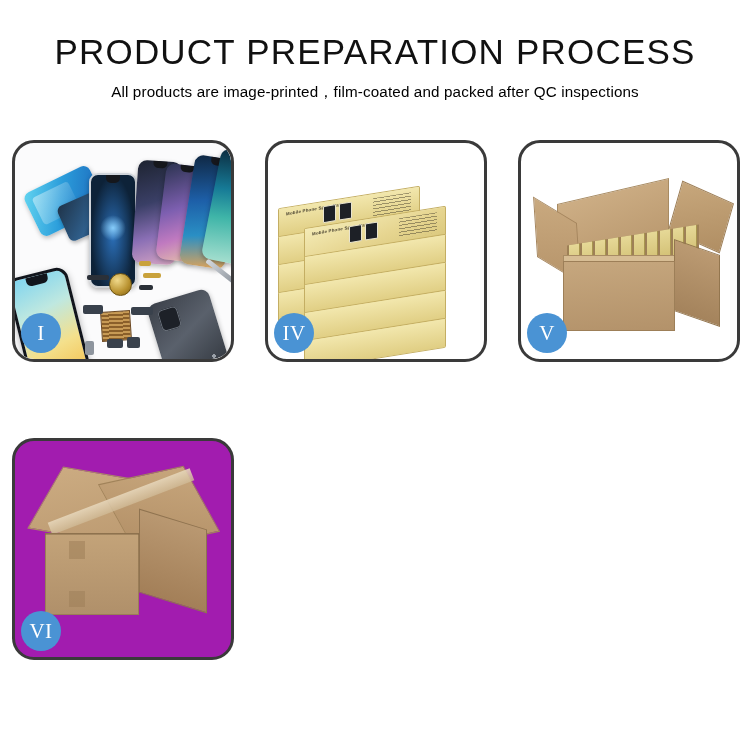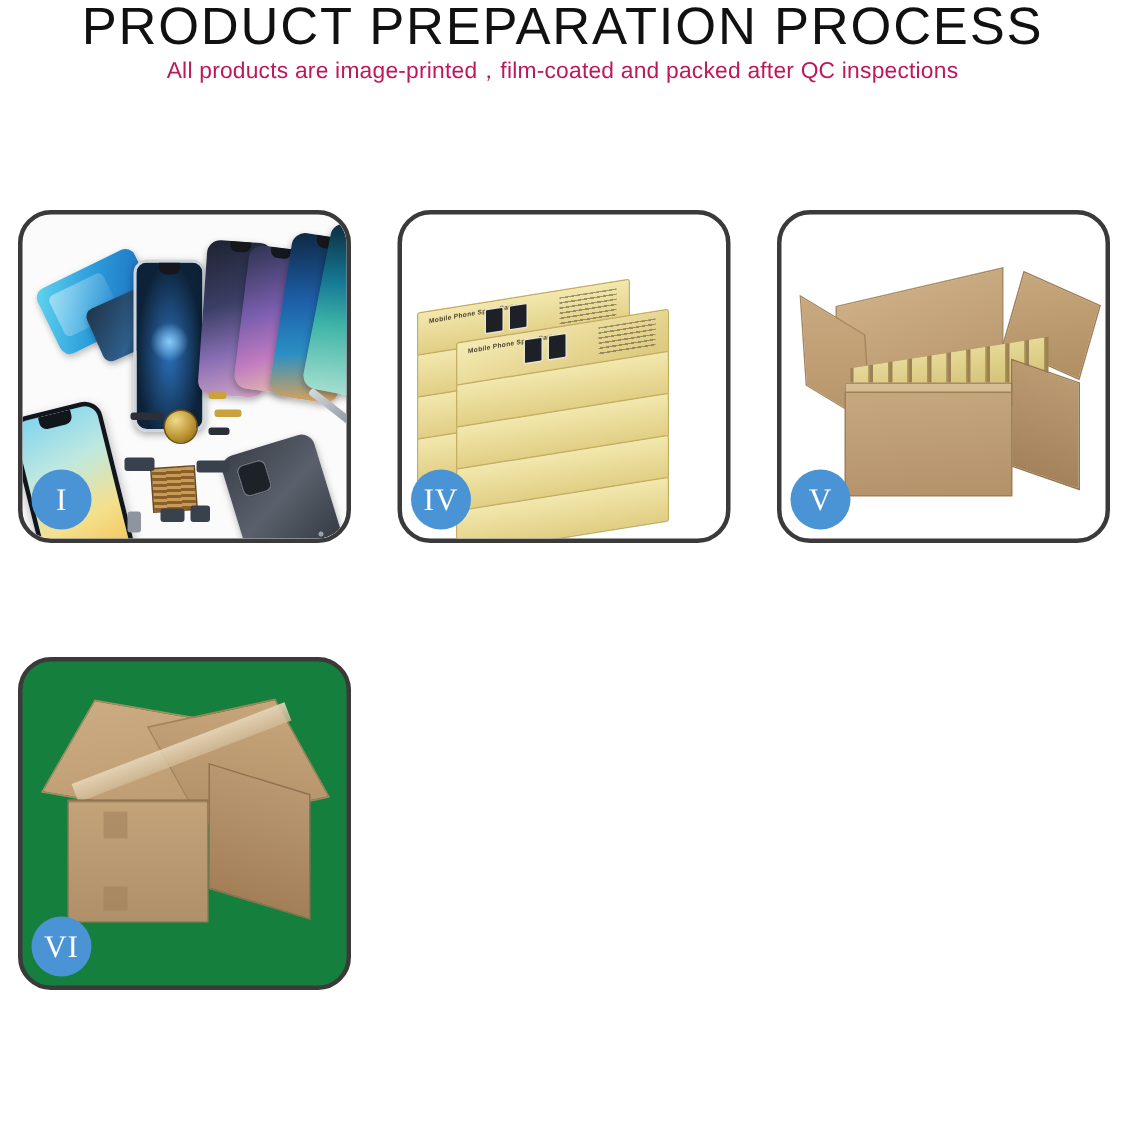--- a/index.html
+++ b/index.html
@@ -8,36 +8,37 @@
     width: 750px;
     height: 750px;
     background: #ffffff;
     font-family: "Liberation Sans", sans-serif;
     overflow: hidden;
   }
 
   .page { width: 750px; height: 750px; position: relative; }
 
   
-  .header { text-align: center; }
+  .header { padding-top: 34px; text-align: center; }
 
   .title {
     font-size: 35px;
     font-weight: 500;
     letter-spacing: 1.2px;
     color: #111111;
     line-height: 1.05;
     white-space: nowrap;
   }
 
   .subtitle {
+    margin-top: 11px;
     font-size: 15.2px;
     font-weight: 400;
     letter-spacing: 0.15px;
-    color: #be185d;
+    color: #000000;
     white-space: nowrap;
   }
 
   
   .grid {
     position: absolute;
     top: 140px;
     left: 12px;
     width: 728px;
     display: grid;
@@ -426,21 +427,21 @@
     transform: skewY(19deg);
   }
   .c5-lipf {
     position: absolute; left: 42px; top: 112px;
     width: 112px; height: 8px;
     background: #d7bd94;
     border: 1px solid #a98c64;
   }
 
   
-  .p6 { background: #15803d; }
+  .p6 { background: #a21caf; }
   .c6-top {
     position: absolute; left: 24px; top: 36px;
     width: 134px; height: 62px;
     background: linear-gradient(160deg,#cbab81,#bb9970);
     border: 1px solid #a98b62;
     transform: skewX(-30deg) skewY(9deg);
   }
   .c6-top2 {
     position: absolute; left: 96px; top: 34px;
     width: 96px; height: 66px;

